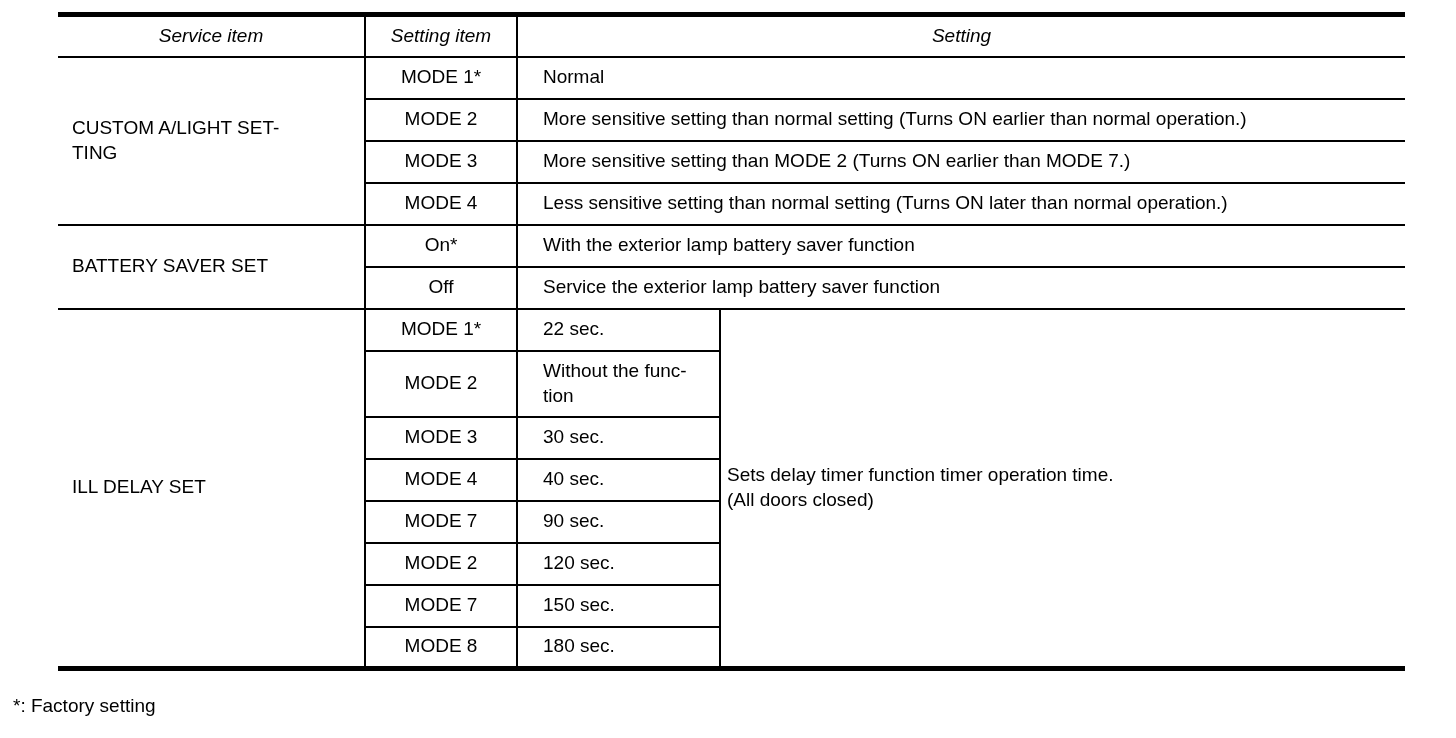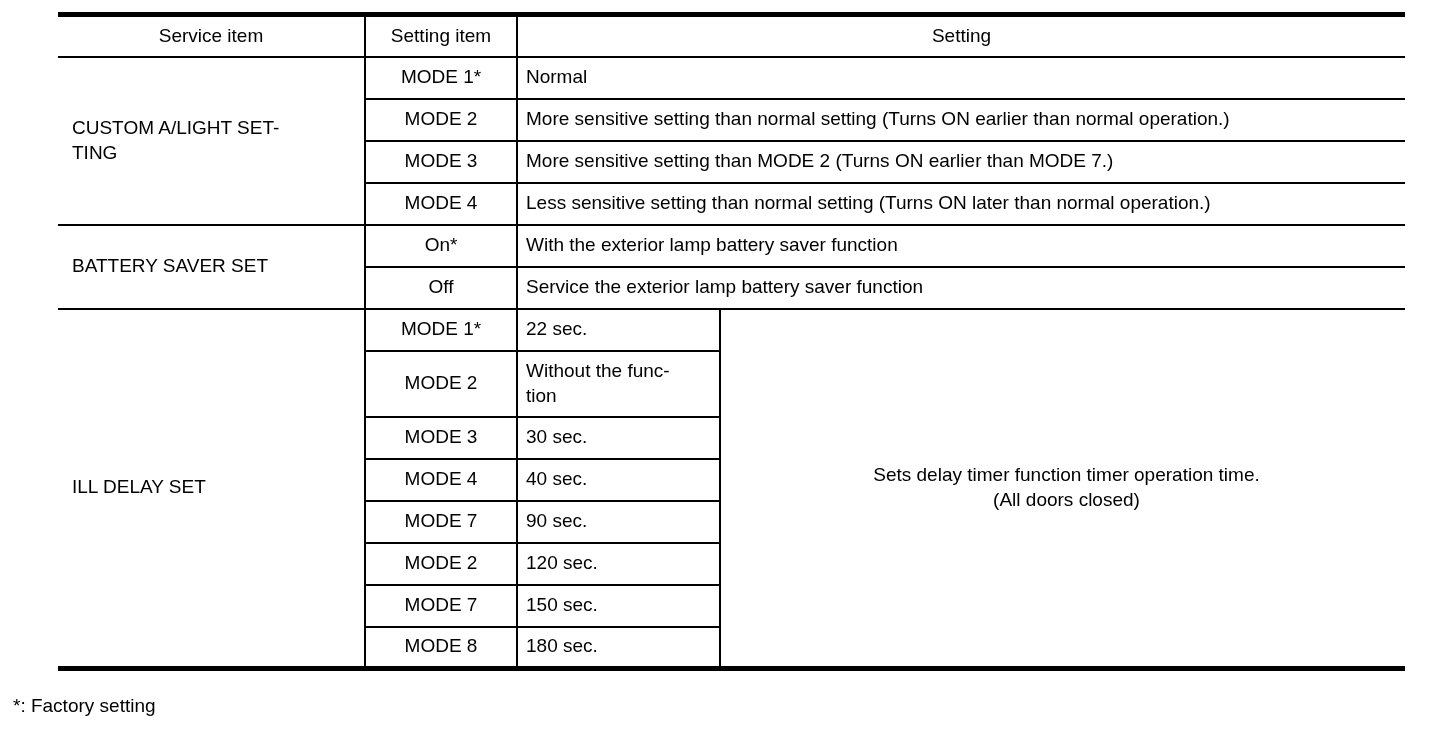--- a/index.html
+++ b/index.html
@@ -34,40 +34,41 @@
   .settings-table th,
   .settings-table td {
     border: 2px solid #000;
     padding: 4px 10px;
     vertical-align: middle;
     font-weight: normal;
   }
   .settings-table th {
     text-align: center;
     height: 40px;
+    font-style: italic;
   }
   tr.row { height: 42px; }
   tr.row-tall { height: 66px; }
   td.service-cell {
     text-align: left;
     padding-left: 14px;
     white-space: pre-line;
   }
   td.setting-item-cell {
     text-align: center;
   }
   td.setting-cell {
     text-align: left;
-    padding-left: 8px;
+    padding-left: 25px;
     white-space: pre-line;
     margin-left: 13px;
   }
   td.shared-setting-cell {
-    text-align: center;
-    padding-left: 17px;
+    text-align: left;
+    padding-left: 6px;
     vertical-align: middle;
     white-space: pre-line;
   }
   .footnote {
     position: absolute;
     left: 13px;
     top: 695px;
     font-size: 19px;
   }
 </style>

